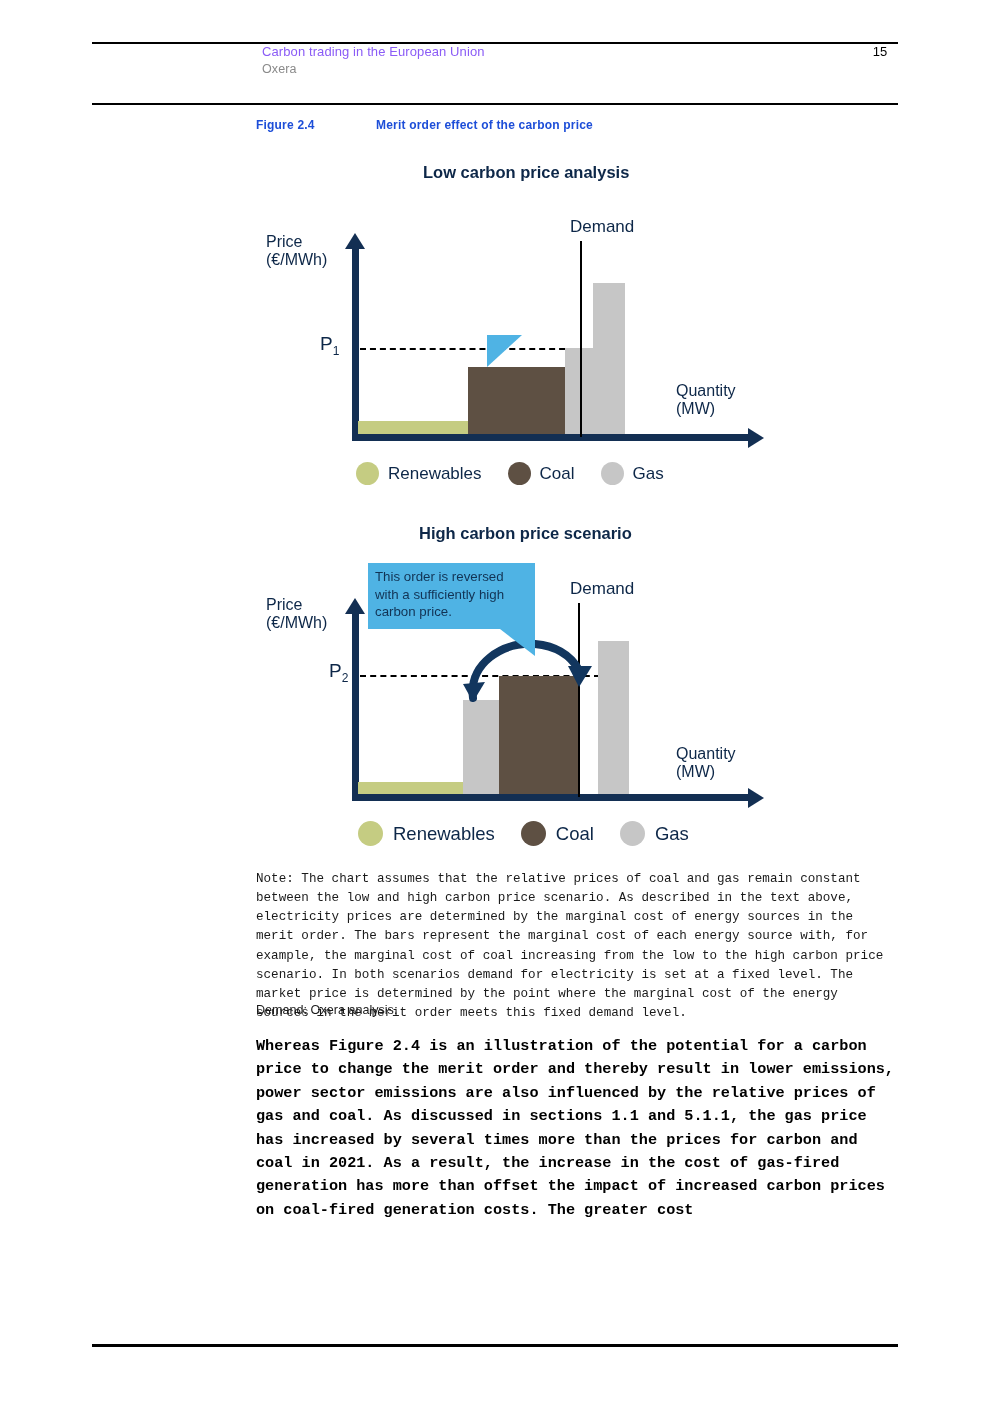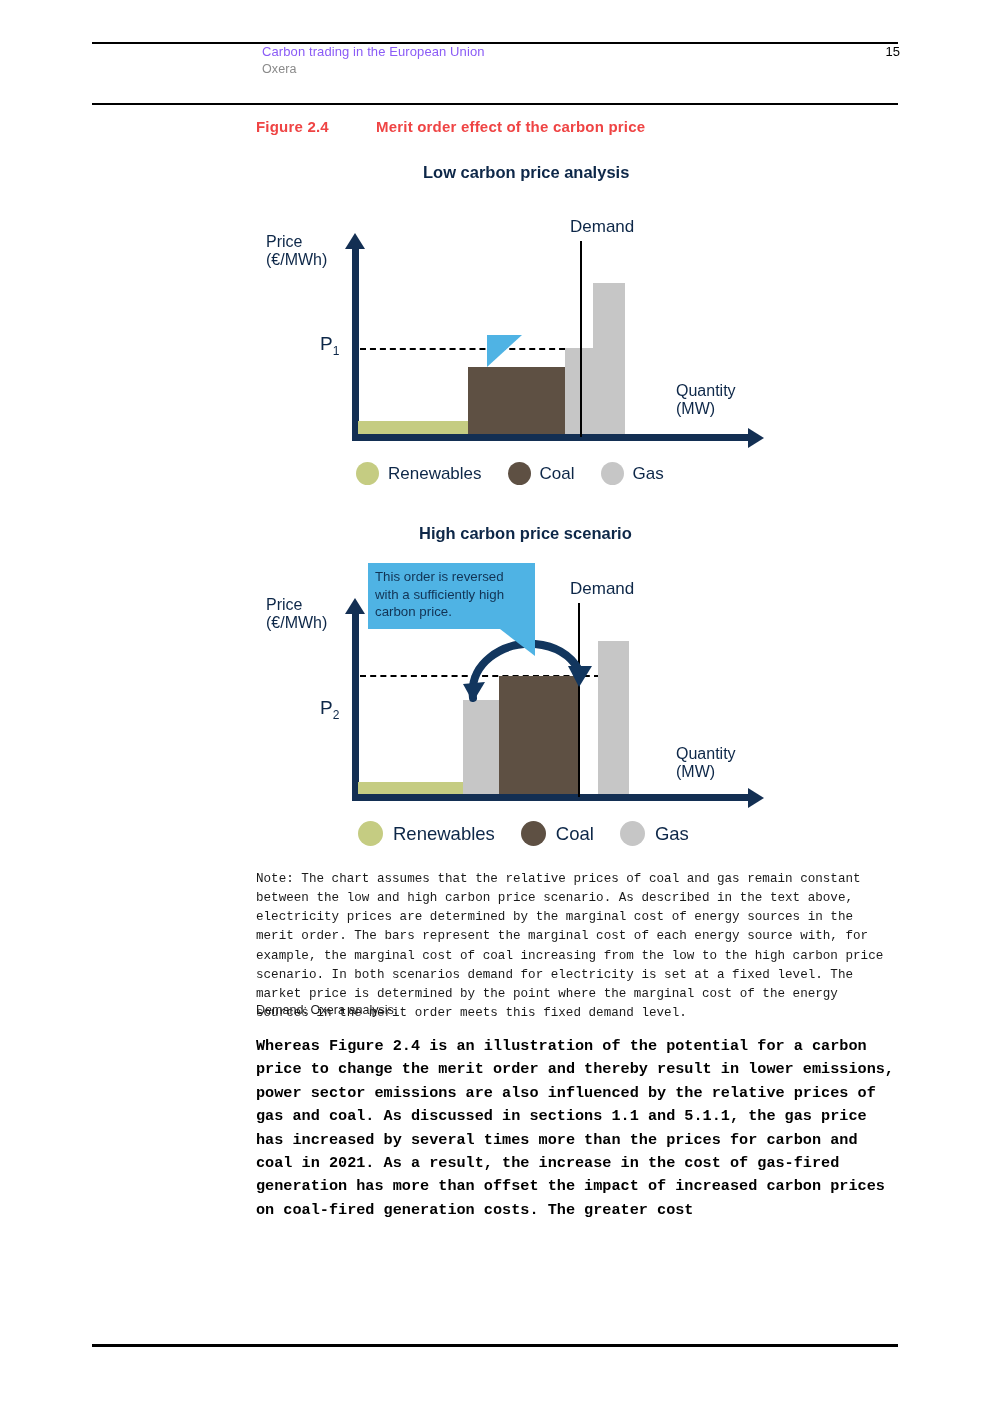--- a/index.html
+++ b/index.html
@@ -8,24 +8,24 @@
     font-family:"Liberation Sans", sans-serif;
     color:#000;
   }
   .page{position:absolute;inset:0;}
 
   
   .hdr-rule-top{position:absolute;left:92px;top:42px;width:806px;height:2px;background:#000;}
   .hdr-rule-bot{position:absolute;left:92px;top:103px;width:806px;height:2px;background:#000;}
   .hdr-title{position:absolute;left:262px;top:44px;font-size:13px;color:#8b5cf6;letter-spacing:.1px;}
   .hdr-sub{position:absolute;left:262px;top:62px;font-size:12.5px;color:#8a8a8a;letter-spacing:.1px;}
-  .hdr-page{position:absolute;left:860px;top:44px;width:40px;text-align:right;font-size:13px;color:#000;}
+  .hdr-page{position:absolute;left:860px;top:44px;width:40px;text-align:center;font-size:13px;color:#000;}
 
   
-  .fig-cap{position:absolute;left:256px;top:118px;font-size:15px;font-weight:bold;color:#ef4444;letter-spacing:.2px;}
+  .fig-cap{position:absolute;left:256px;top:118px;font-size:12px;font-weight:bold;color:#1d4ed8;letter-spacing:.2px;}
   .fig-cap .num{display:inline-block;width:120px;}
 
   
   .chart{position:absolute;}
   .chart-title{position:absolute;font-weight:bold;font-size:16.5px;color:#0d2748;white-space:nowrap;}
 
   .axis-y{position:absolute;background:#132f53;width:7px;}
   .axis-x{position:absolute;background:#132f53;height:7px;}
   .arrow-up{position:absolute;width:0;height:0;border-left:10px solid transparent;border-right:10px solid transparent;border-bottom:16px solid #132f53;}
   .arrow-right{position:absolute;width:0;height:0;border-top:10px solid transparent;border-bottom:10px solid transparent;border-left:16px solid #132f53;}
@@ -128,21 +128,21 @@
 
     <div class="axis-lbl" style="left:266px;top:596px;">
       <span>Price</span><br>
       <span>(€/MWh)</span>
     </div>
     <div class="axis-lbl" style="left:676px;top:745px;">
       <span>Quantity</span><br>
       <span>(MW)</span>
     </div>
 
-    <div class="p-lbl" style="left:320px;top:660px;margin-top:37px;">
+    <div class="p-lbl" style="left:329px;top:660px;">
       <span>P</span><sub>2</sub>
     </div>
     <div class="dashline" style="left:360px;top:675px;width:240px;"></div>
 
     <div class="bar" style="left:358px;top:782px;width:105px;height:12px;background:#c5cc82;"></div>
     <div class="bar" style="left:463px;top:700px;width:36px;height:94px;background:#c6c6c6;"></div>
     <div class="bar" style="left:499px;top:676px;width:79px;height:118px;background:#5e5043;"></div>
     <div class="bar" style="left:598px;top:641px;width:31px;height:153px;background:#c6c6c6;"></div>
 
     <div class="demand-line" style="left:578px;top:603px;height:194px;"></div>

